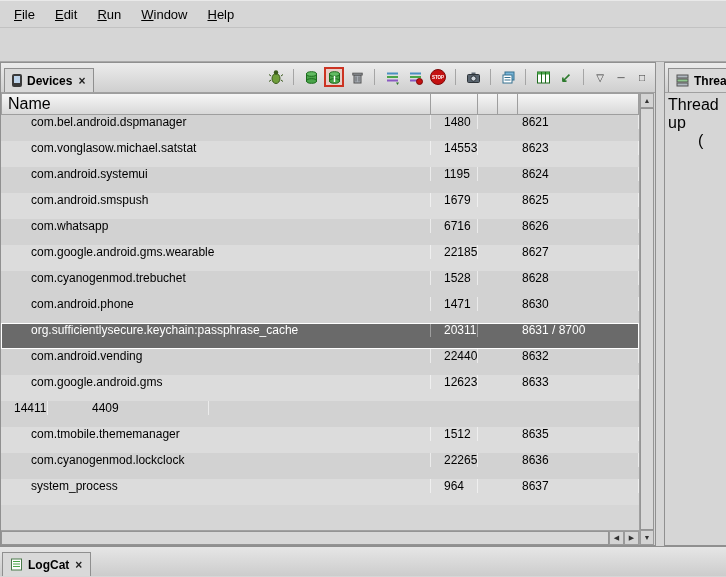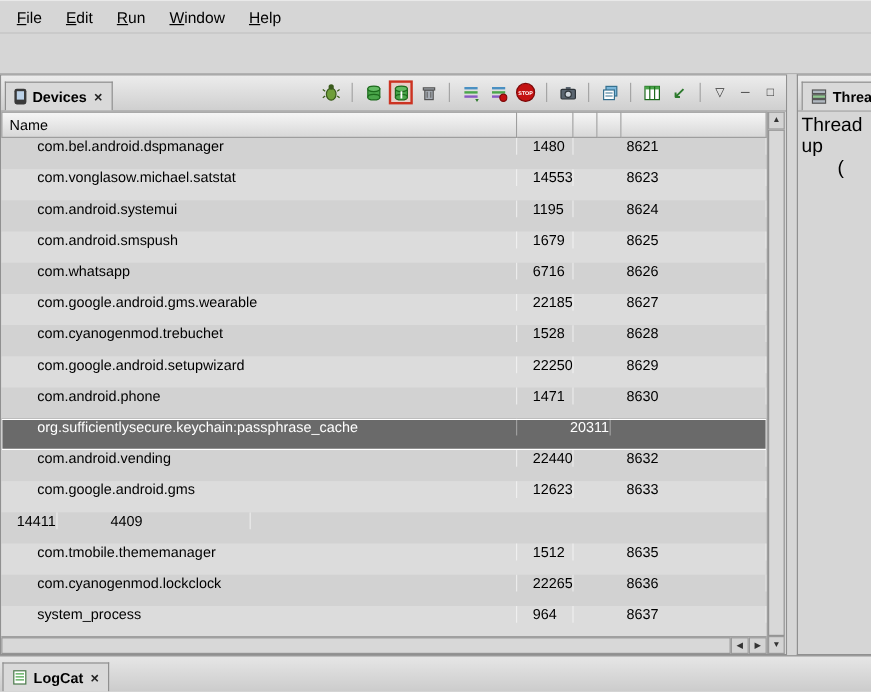--- a/index.html
+++ b/index.html
@@ -37,39 +37,39 @@
   .tbi { width:18px; height:18px; display:inline-flex; align-items:center; justify-content:center; cursor:pointer; }
   .hl-red { outline:2px solid #cc3322; outline-offset:-1px; background:#e7cfc9; }
   .stop-badge { width:16px; height:16px; border-radius:50%; background:#c41111; border:1px solid #7d0909; color:#fff; font-size:4.5px; font-weight:bold; display:flex; align-items:center; justify-content:center; letter-spacing:0; }
   .glyph-btn { font-size:10px; color:#333; width:16px; height:16px; display:inline-flex; align-items:center; justify-content:center; cursor:pointer; }
   .jump-glyph { color:#2d7a2d; font-weight:bold; font-size:13px; }
 
   
   .table-wrap { flex:1; display:flex; overflow:hidden; }
   .table-col { width:638px; flex:0 0 638px; display:flex; flex-direction:column; }
   .thead { height:22px; flex:0 0 22px; display:flex; }
-  .th { background:linear-gradient(#f6f6f6,#d8d8d8); border:1px solid #9e9e9e; border-left:none; display:flex; align-items:center; padding-left:6px; font-size:12px; }
+  .th { background:linear-gradient(#f6f6f6,#d8d8d8); border:1px solid #9e9e9e; border-left:none; display:flex; align-items:center; padding-left:6px; font-size:16px; }
   .th:first-child { border-left:1px solid #9e9e9e; }
   .w-name { width:430px; flex:0 0 430px; }
   .w-pid  { width:47px;  flex:0 0 47px; }
   .w-n1   { width:20px;  flex:0 0 20px; }
   .w-n2   { width:20px;  flex:0 0 20px; }
   .w-port { width:121px; flex:0 0 121px; }
 
   .tbody { flex:1; overflow:hidden; background:#d6d6d6; }
   .row { height:26px; display:flex; align-items:flex-start; cursor:default; }
   .row.odd  { background:#d2d2d2; }
   .row.even { background:#dcdcdc; }
   .row .cell { display:flex; align-items:center; border-right:1px solid rgba(255,255,255,0.55); white-space:nowrap; overflow:hidden; }
   .c-name { width:430px; flex:0 0 430px; padding-left:30px; }
   .c-pid  { width:47px;  flex:0 0 47px;  padding-left:13px; }
   .c-n1   { width:20px;  flex:0 0 20px; }
   .c-n2   { width:20px;  flex:0 0 20px; }
   .c-port { width:121px; flex:0 0 121px; padding-left:4px; }
-  .row.selected { background:#6a6a6a; color:#fff; box-shadow:inset 0 0 0 1px #ffffff;gap:31px; }
+  .row.selected { background:#6a6a6a; color:#fff; box-shadow:inset 0 0 0 1px #ffffff; }
   .row.selected .cell { border-right-color:rgba(255,255,255,0.35); }
 
   
   .vscroll { width:15px; flex:0 0 15px; background:#c6c6c6; border-left:1px solid #a0a0a0; display:flex; flex-direction:column; }
   .sb-btn { height:15px; flex:0 0 15px; background:#d4d4d4; border:1px solid #9a9a9a; font-size:7px; color:#333; display:flex; align-items:center; justify-content:center; cursor:pointer; }
   .v-thumb { flex:1; margin:0; background:#d8d8d8; border:1px solid #949494; cursor:pointer; }
   .hscroll { height:15px; flex:0 0 15px; background:#c6c6c6; border-top:1px solid #a0a0a0; display:flex; }
   .h-thumb { flex:1; background:#d8d8d8; border:1px solid #949494; cursor:pointer; }
   .hscroll .sb-btn { width:15px; flex:0 0 15px; height:100%; }
 
@@ -263,27 +263,20 @@
   </div>
 
   <div class="row odd">
     <div class="cell c-name">com.cyanogenmod.trebuchet</div>
     <div class="cell c-pid">1528</div>
     <div class="cell c-n1"></div>
     <div class="cell c-n2"></div>
     <div class="cell c-port">8628</div>
   </div>
 
-  <div class="row even">
-    <div class="cell c-name">com.google.android.setupwizard</div>
-    <div class="cell c-pid">22250</div>
-    <div class="cell c-n1"></div>
-    <div class="cell c-n2"></div>
-    <div class="cell c-port">8629</div>
-  </div>
 
   <div class="row odd">
     <div class="cell c-name">com.android.phone</div>
     <div class="cell c-pid">1471</div>
     <div class="cell c-n1"></div>
     <div class="cell c-n2"></div>
     <div class="cell c-port">8630</div>
   </div>
 
   <div class="row even selected">

